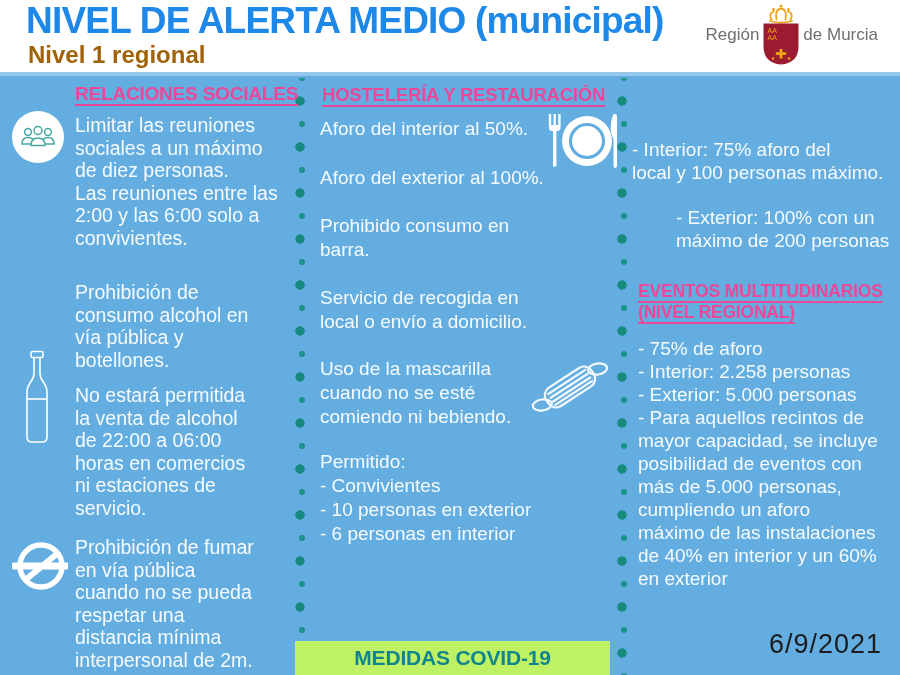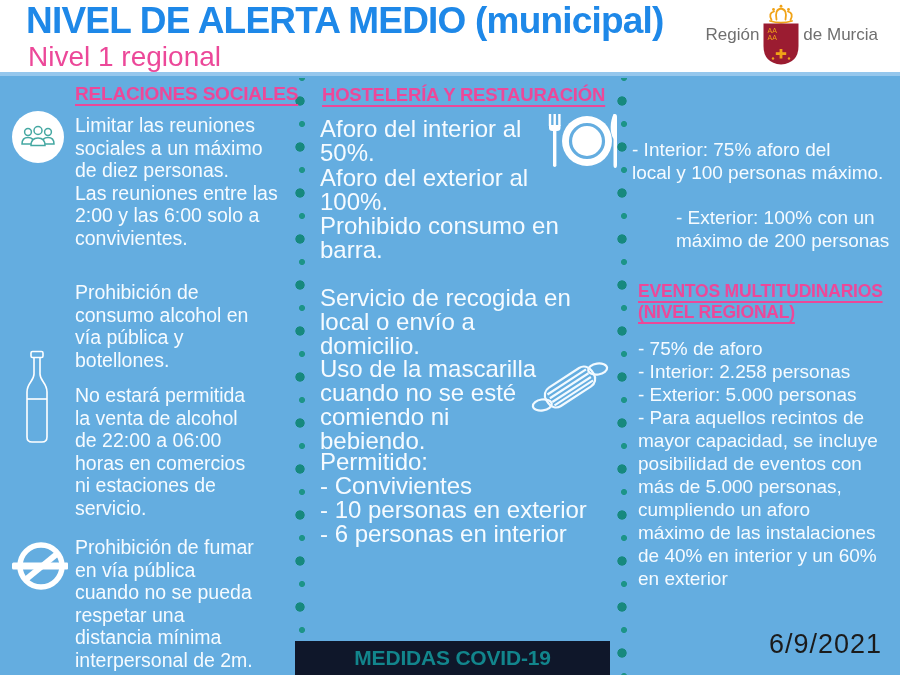--- a/index.html
+++ b/index.html
@@ -3,21 +3,21 @@
 <meta charset="utf-8">
 <style>
   html,body{margin:0;padding:0;background:#ffffff;}
   .canvas{
     position:relative;width:900px;height:675px;overflow:hidden;
     font-family:"Liberation Sans",sans-serif;background:#ffffff;
   }
   
   .header{position:absolute;top:0;left:0;width:900px;height:84px;background:#ffffff;}
   .title{position:absolute;left:26px;top:0px;font-size:37px;font-weight:bold;color:#1E88E8;letter-spacing:-0.8px;white-space:nowrap;}
-  .subtitle{position:absolute;left:28px;top:41px;font-size:28px;font-weight:normal;color:#ec4899;white-space:nowrap;}
+  .subtitle{position:absolute;left:28px;top:41px;font-size:24px;font-weight:bold;color:#a16207;white-space:nowrap;}
   .logo{position:absolute;top:4px;right:22px;display:flex;align-items:center;gap:3px;color:#6F6F6F;font-size:17px;}
   .shield-wrap{display:flex;flex-direction:column;align-items:center;}
   .shield-wrap svg{display:block;}
   
   .content{position:absolute;top:72px;left:0;width:900px;height:603px;background:#64ADE0;border-top:4px solid #95C7ED;box-sizing:border-box;}
   .divider{
     position:absolute;top:78px;bottom:0;width:14px;
     background-image:
       radial-gradient(circle, #17897E 4.3px, rgba(0,0,0,0) 5px),
       radial-gradient(circle, #1D9488 2.7px, rgba(0,0,0,0) 3.3px);
@@ -31,21 +31,21 @@
     position:absolute;color:#ec4899;font-weight:bold;letter-spacing:-0.2px;
     text-decoration:underline;text-decoration-thickness:2px;text-underline-offset:4px;
     white-space:pre-line;
   }
   .h-social{left:75px;top:83px;font-size:19px;}
   .h-hosteleria{left:322px;top:84px;font-size:18.5px;}
   .h-nupciales{left:632px;top:82px;font-size:17.5px;line-height:21px;}
   .h-eventos{left:638px;top:281px;font-size:17.5px;line-height:21px;}
   .para{position:absolute;color:#F6FBFF;white-space:pre-line;}
   .pl{font-size:19.5px;line-height:22.5px;}
-  .pm{font-size:24px;line-height:24px;}
+  .pm{font-size:19px;line-height:24px;}
   .pr{font-size:19px;line-height:23px;}
   .p-meetings{left:75px;top:114px;width:225px;}
   .p-alcohol-public{left:75px;top:281px;width:210px;}
   .p-alcohol-sale{left:75px;top:384px;width:220px;}
   .p-smoking{left:75px;top:536px;width:228px;}
   .m-int{left:320px;top:117px;width:250px;}
   .m-ext{left:320px;top:166px;width:270px;}
   .m-barra{left:320px;top:214px;width:250px;}
   .m-recogida{left:320px;top:286px;width:260px;}
   .m-mascarilla{left:320px;top:357px;width:240px;}
@@ -54,21 +54,21 @@
   .r-ext{left:632px;top:206px;width:260px;margin-left:44px;}
   .r-multi{left:638px;top:337px;width:260px;}
   
   .icon-circle{position:absolute;left:12px;top:111px;width:52px;height:52px;border-radius:50%;background:#ffffff;display:flex;align-items:center;justify-content:center;}
   .bottle{position:absolute;left:20px;top:350px;}
   .nosmoke{position:absolute;left:11px;top:537px;}
   .plate{position:absolute;left:547px;top:112px;}
   .mask{position:absolute;left:526px;top:350px;}
   
   .banner{
-    position:absolute;left:295px;top:641px;width:315px;height:34px;background:#0f172a;
+    position:absolute;left:295px;top:641px;width:315px;height:34px;background:#bef264;
     display:flex;align-items:center;justify-content:center;
     color:#12858C;font-weight:bold;font-size:21px;letter-spacing:-0.2px;
   }
   .date{position:absolute;right:18px;top:629px;font-size:27px;color:#1B1B1B;letter-spacing:1px;}
 </style>
 </head>
 <body>
 
 <div class="canvas">
 

